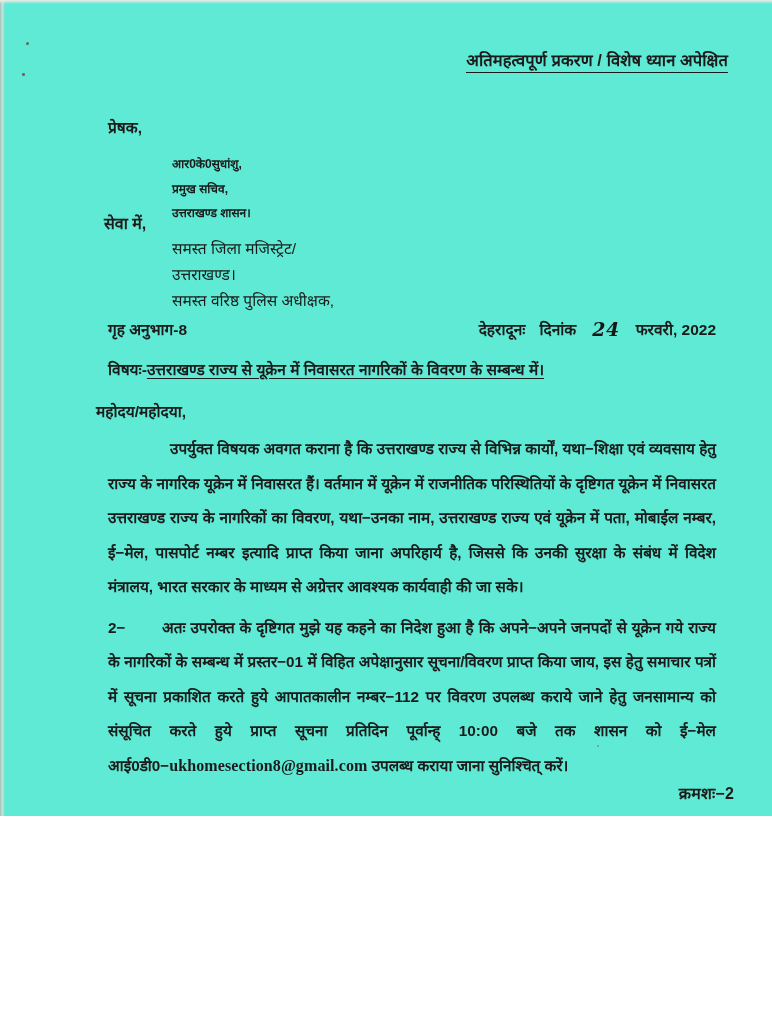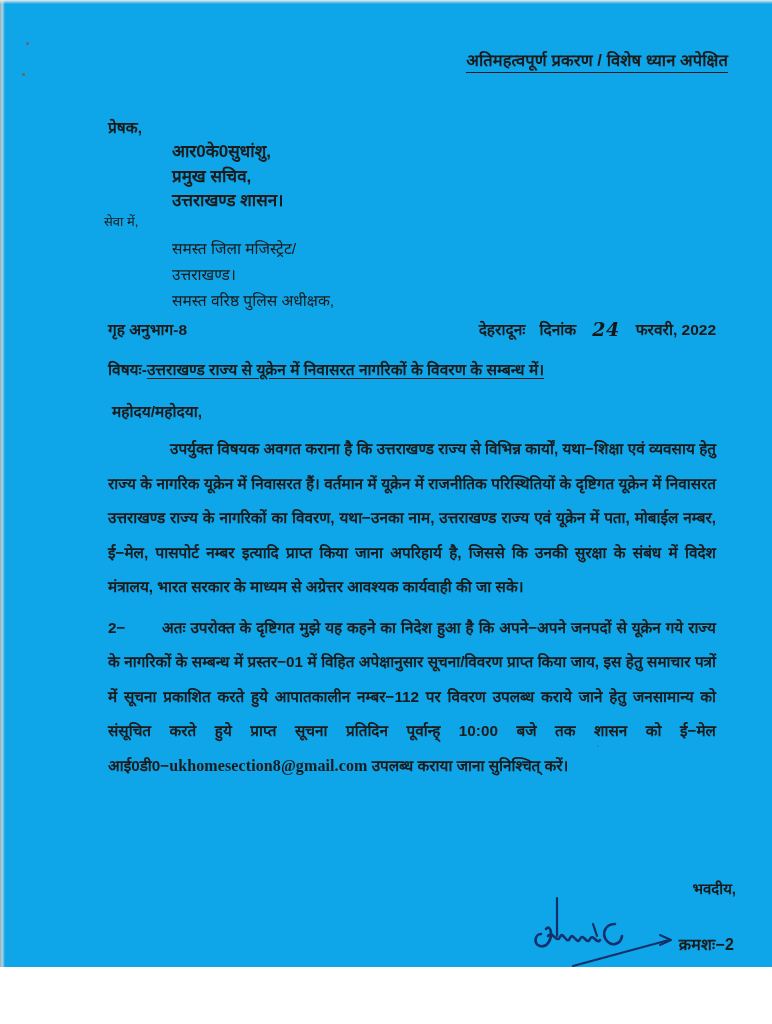--- a/index.html
+++ b/index.html
@@ -7,23 +7,23 @@
     margin: 0;
     padding: 0;
     background: #ffffff;
   }
   body {
     font-family: "Liberation Sans", "DejaVu Sans", sans-serif;
   }
   .page {
     position: relative;
     width: 772px;
-    height: 967px;
+    height: 816px;
     margin: 0 auto;
-    background: #0ea5e9;
+    background: #5eead4;
     overflow: hidden;
     color: #1b1b1b;
   }
   
   .scan-edge-left {
     position: absolute;
     left: 0; top: 0;
     width: 5px; height: 100%;
     background: linear-gradient(to right, #b9b2ad 0%, #e6e2de 45%, rgba(255,255,255,0) 100%);
     opacity: .75;
@@ -87,31 +87,31 @@
   .preshak {
     position: absolute;
     left: 108px;
     top: 116px;
     font-size: 15.5px;
     font-weight: 700;
   }
   .preshak-lines {
     position: absolute;
     left: 172px;
-    top: 140px;
-    font-size: 17px;
+    top: 152px;
+    font-size: 12px;
     font-weight: 700;
     line-height: 24.5px;
   }
   .sewa {
     position: absolute;
     left: 104px;
     top: 212px;
-    font-size: 13px;
-    font-weight: 400;
+    font-size: 16px;
+    font-weight: 700;
   }
   .sewa-lines {
     position: absolute;
     left: 172px;
     top: 236px;
     font-size: 15.5px;
     font-weight: 400;
     line-height: 26px;
   }
 
@@ -146,21 +146,21 @@
   }
   .subject-row .u {
     text-decoration: underline;
     text-underline-offset: 3px;
     text-decoration-thickness: 1px;
   }
 
   
   .salutation {
     position: absolute;
-    left: 112px;
+    left: 96px;
     top: 400px;
     font-size: 15.5px;
     font-weight: 700;
   }
   .body-block {
     position: absolute;
     left: 108px;
     top: 432px;
     width: 608px;
     font-size: 15.3px;

